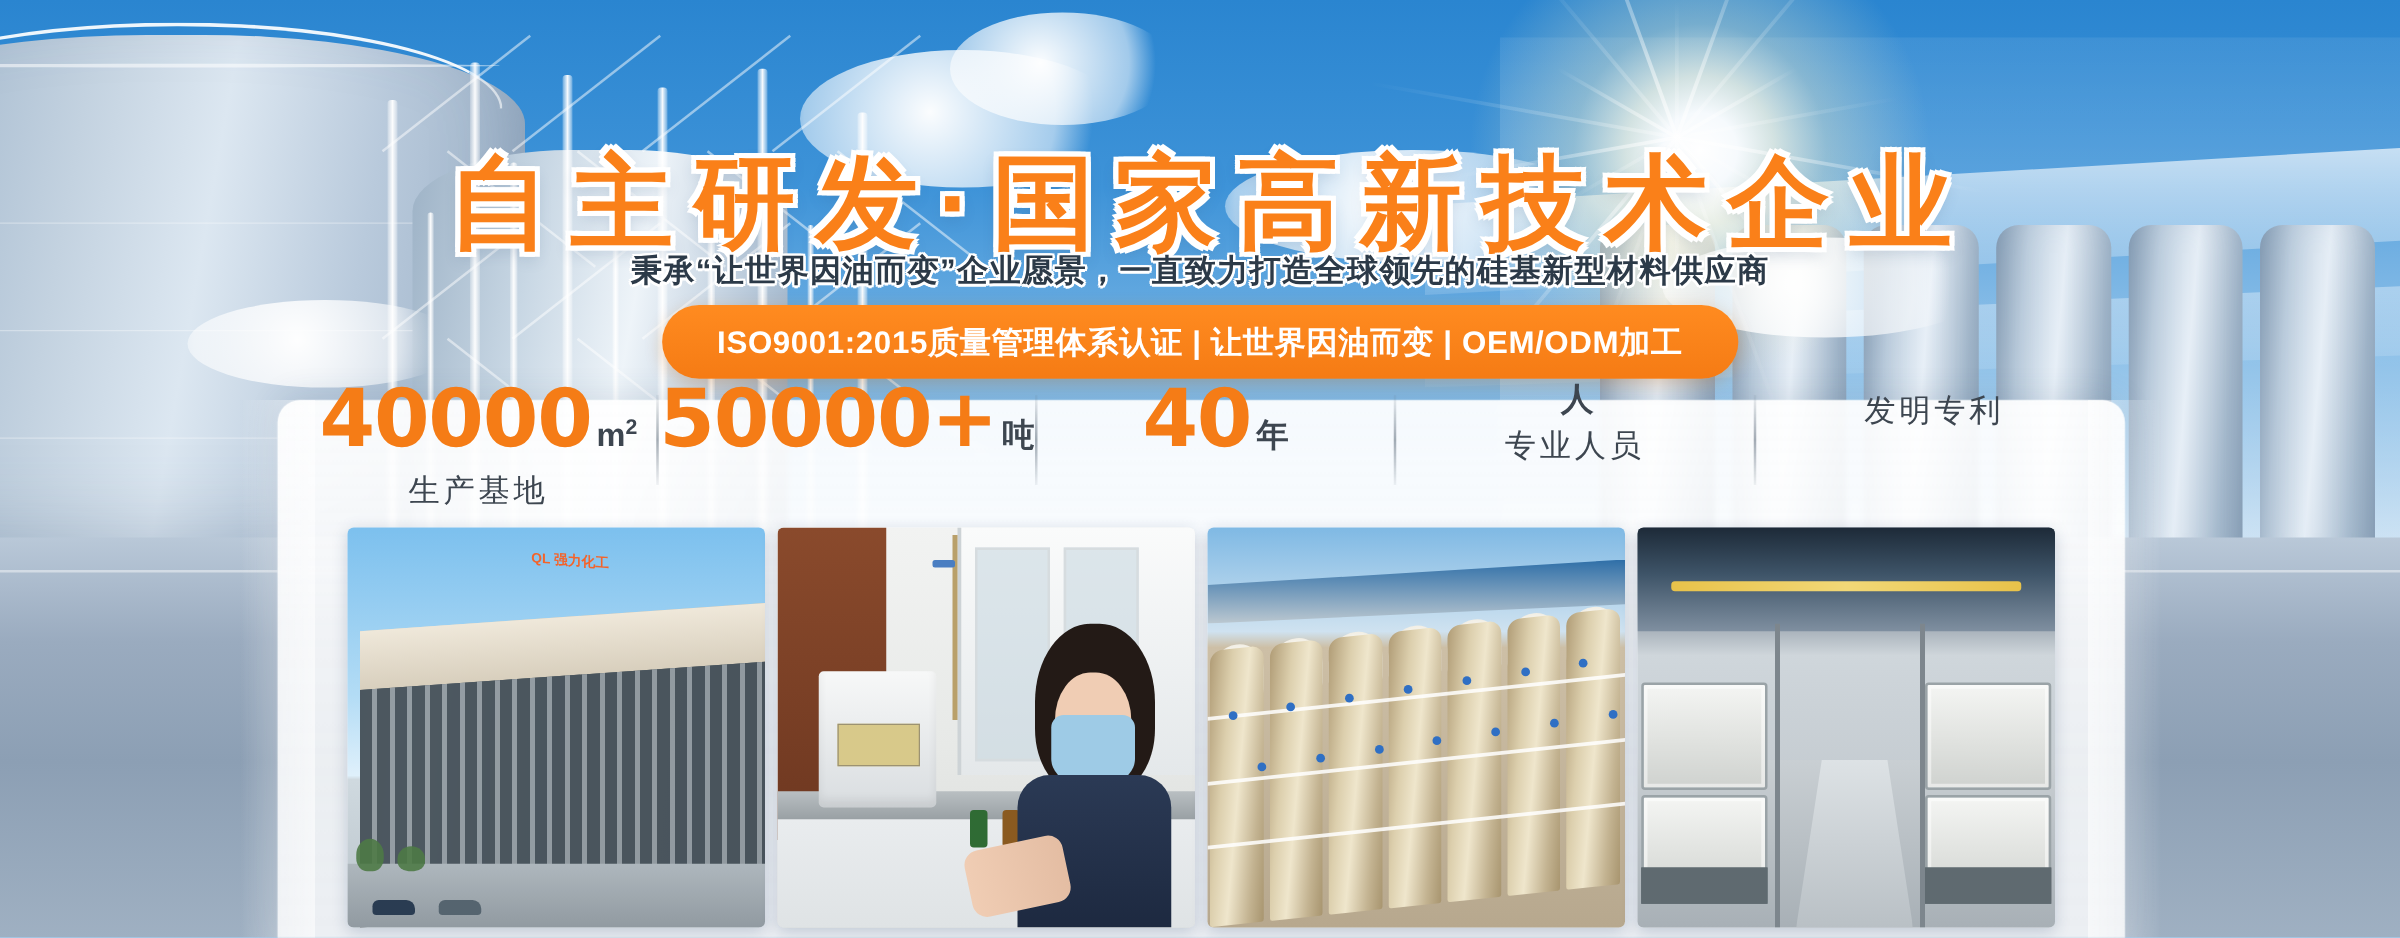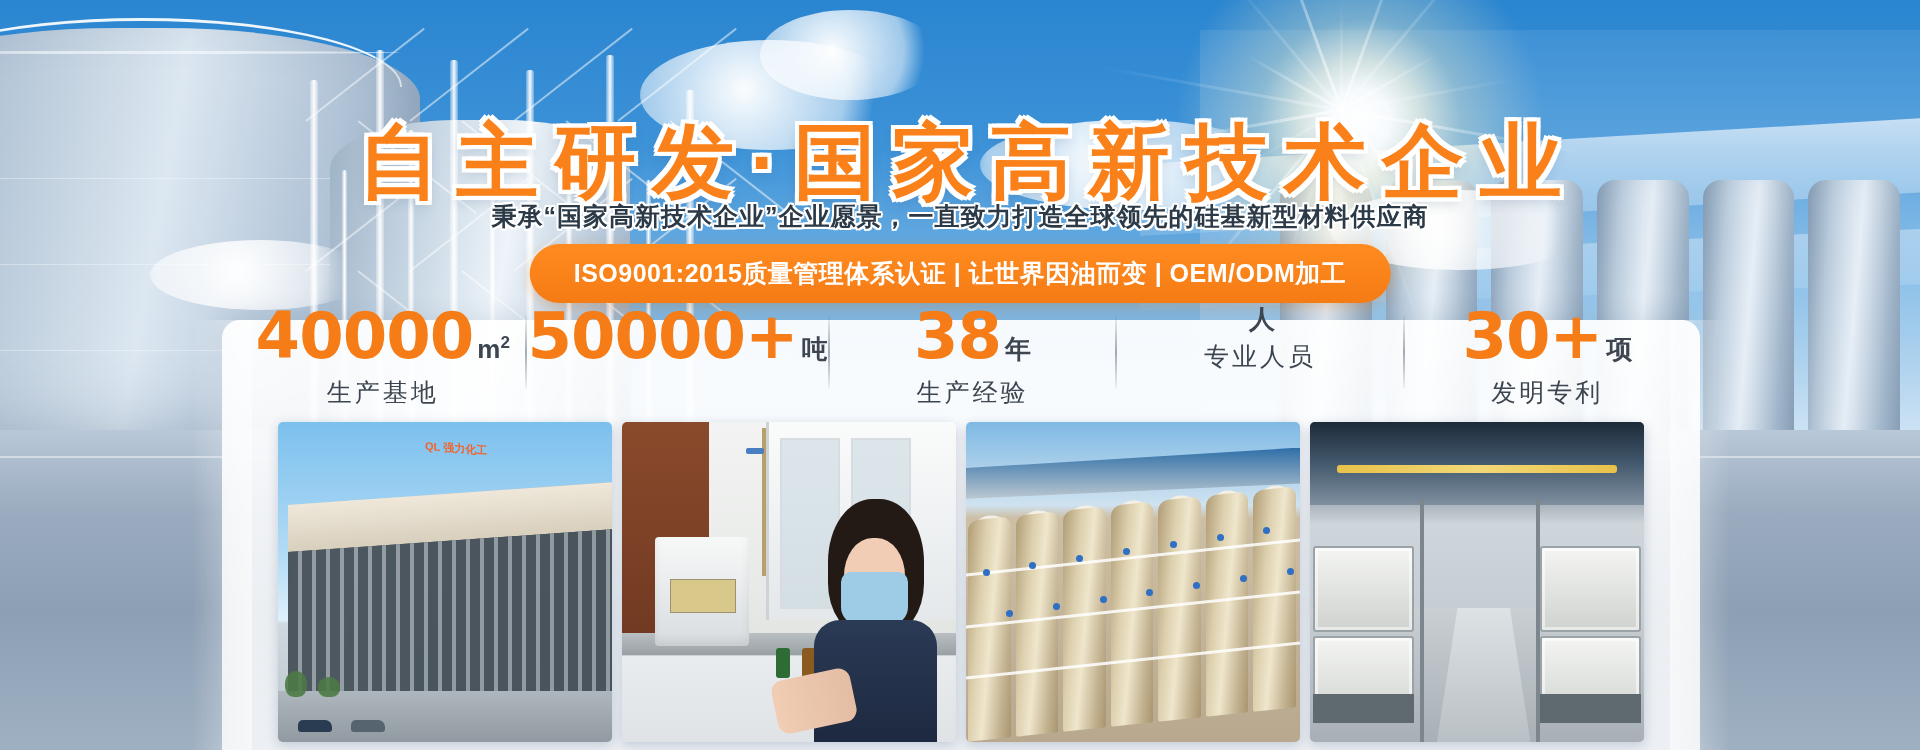--- a/index.html
+++ b/index.html
@@ -533,21 +533,21 @@
     <div class="cloud c5"></div>
   </div>
 
   <div class="panel"></div>
   <div class="panel-fade-l"></div>
   <div class="panel-fade-r"></div>
 
 
   <div class="headline">自主研发·国家高新技术企业</div>
 
-  <div class="subtitle">秉承“国家高新技术企业”企业愿景，一直致力打造全球领先的硅基新型材料供应商</div>
+  <div class="subtitle">秉承“让世界因油而变”企业愿景，一直致力打造全球领先的硅基新型材料供应商</div>
 
   <div class="badge">ISO9001:2015质量管理体系认证 | 让世界因油而变 | OEM/ODM加工</div>
 
   <div class="stats">
 
     <div class="stat">
       <div class="num-line">
         <span class="num">40000</span>
         <span class="unit">
           <span>m</span><span class="sup">2</span>
@@ -564,48 +564,41 @@
         <span class="unit">
           <span>吨</span><span class="sup"></span>
         </span>
       </div>
     </div>
 
     <div class="divider"></div>
 
     <div class="stat">
       <div class="num-line">
-        <span class="num">38</span>
+        <span class="num">40</span>
         <span class="unit">
           <span>年</span><span class="sup"></span>
         </span>
       </div>
-      <div class="label">生产经验</div>
     </div>
 
     <div class="divider"></div>
 
     <div class="stat">
       <div class="num-line">
         <span class="unit">
           <span>人</span><span class="sup"></span>
         </span>
       </div>
       <div class="label">专业人员</div>
     </div>
 
     <div class="divider"></div>
 
     <div class="stat">
-      <div class="num-line">
-        <span class="num">30+</span>
-        <span class="unit">
-          <span>项</span><span class="sup"></span>
-        </span>
-      </div>
       <div class="label">发明专利</div>
     </div>
 
   </div>
 
   <div class="photos">
 
     <div class="photo ph-office">
       <div class="bld">
         <div class="roofband"></div>

